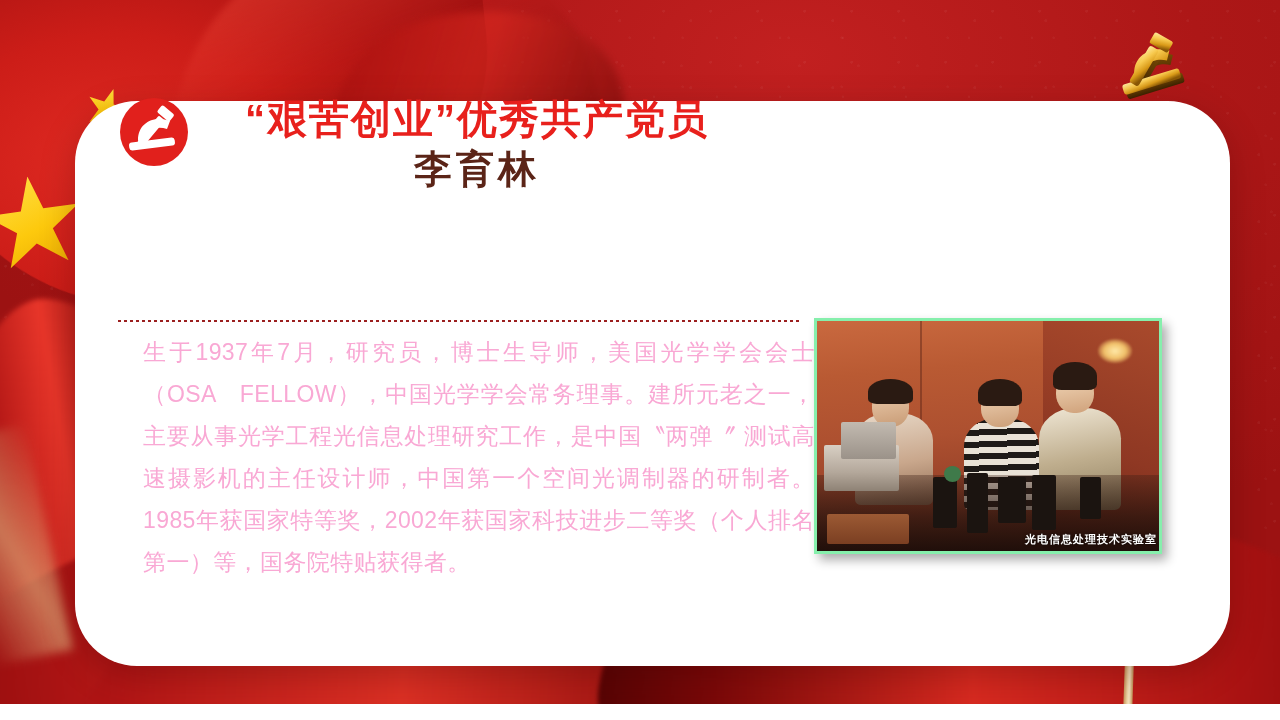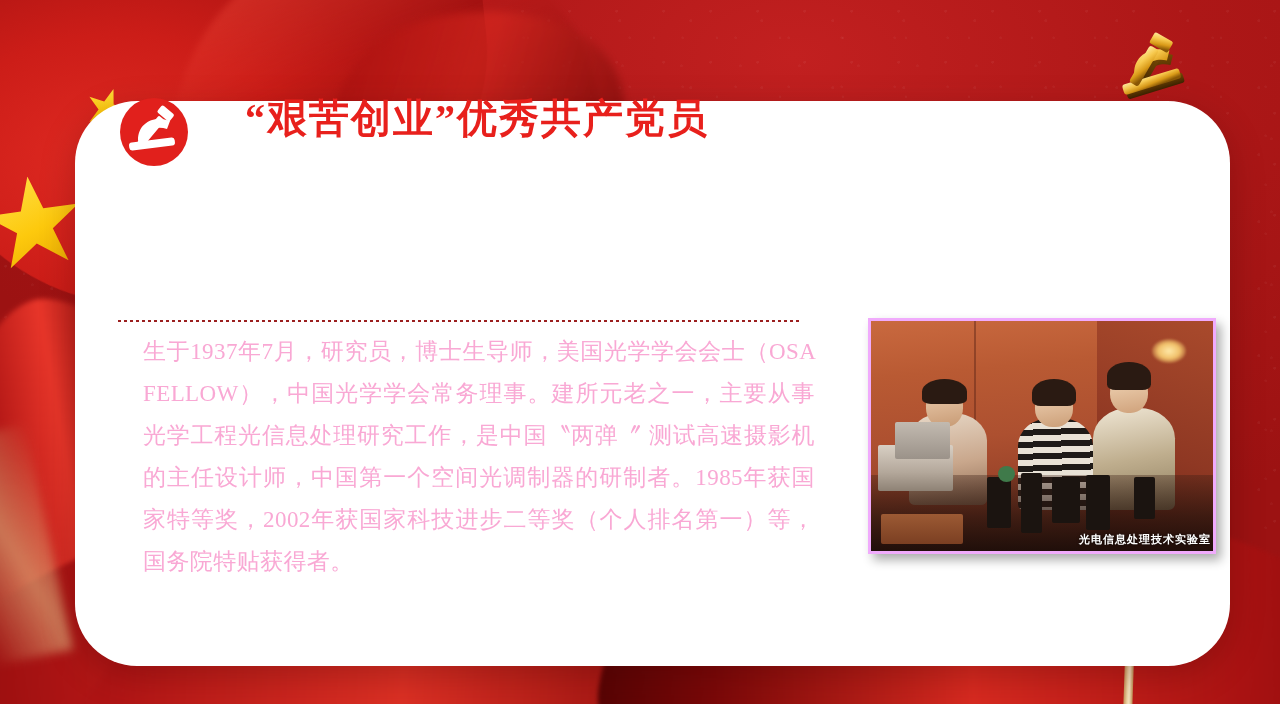--- a/index.html
+++ b/index.html
@@ -5,21 +5,21 @@
   html, body {
     margin: 0;
     padding: 0;
     background: #ffffff;
   }
   #slide {
     position: relative;
     width: 1280px;
     height: 704px;
     overflow: hidden;
-    font-family: Liberation Serif, serif;
+    font-family: Liberation Sans, sans-serif;
     background: #ab1616;
   }
 
   
   .bg-base {
     position: absolute;
     inset: 0;
     background:
       radial-gradient(ellipse 900px 500px at 62% 8%, #c22020 0%, #ad1717 45%, #9c1212 100%);
   }
@@ -221,25 +221,25 @@
     line-height: 42px;
     color: #f9a8d4;
     text-align: justify;
     text-justify: inter-ideograph;
     letter-spacing: 0.4px;
   }
 
   
   .photo-frame {
     position: absolute;
-    left: 868px;
+    left: 814px;
     top: 318px;
     width: 348px;
     height: 236px;
-    background: #f0abfc;
+    background: #86efac;
     padding: 3px;
     box-sizing: border-box;
     box-shadow: 5px 6px 10px rgba(0,0,0,0.32);
   }
   .photo {
     position: relative;
     width: 100%;
     height: 100%;
     overflow: hidden;
     background:
@@ -368,20 +368,21 @@
         <g fill="#ffffff">
           <path d="M20 44 C20 26, 37 19, 52 25 L49 33 C38 29, 27 34, 27 45 Z"></path>
           <rect x="11" y="44" width="46" height="8" rx="3" transform="rotate(-7 34 48)"></rect>
           <rect x="29" y="18" width="8" height="34" rx="2" transform="rotate(40 33 35)"></rect>
           <rect x="40" y="13" width="16" height="9" rx="2" transform="rotate(40 48 17)"></rect>
         </g>
       </svg>
     </div>
     <div class="title-block">
       <div class="title-main">“艰苦创业”优秀共产党员</div>
+      <div class="title-name">李育林</div>
     </div>
   </div>
 
   <div class="divider"></div>
 
   <div class="body-text">生于1937年7月，研究员，博士生导师，美国光学学会会士（OSA　FELLOW），中国光学学会常务理事。建所元老之一，主要从事光学工程光信息处理研究工作，是中国〝两弹〞 测试高速摄影机的主任设计师，中国第一个空间光调制器的研制者。1985年获国家特等奖，2002年获国家科技进步二等奖（个人排名第一）等，国务院特贴获得者。</div>
 
   <div class="photo-frame">
     <div class="photo">
       <div class="p-wall-right"></div>

